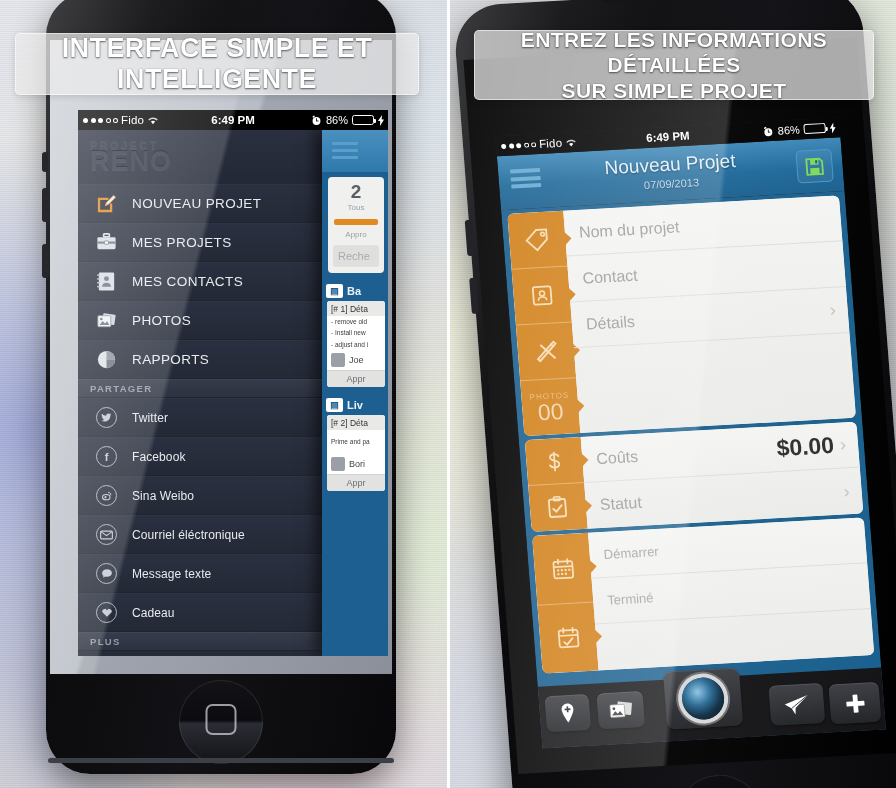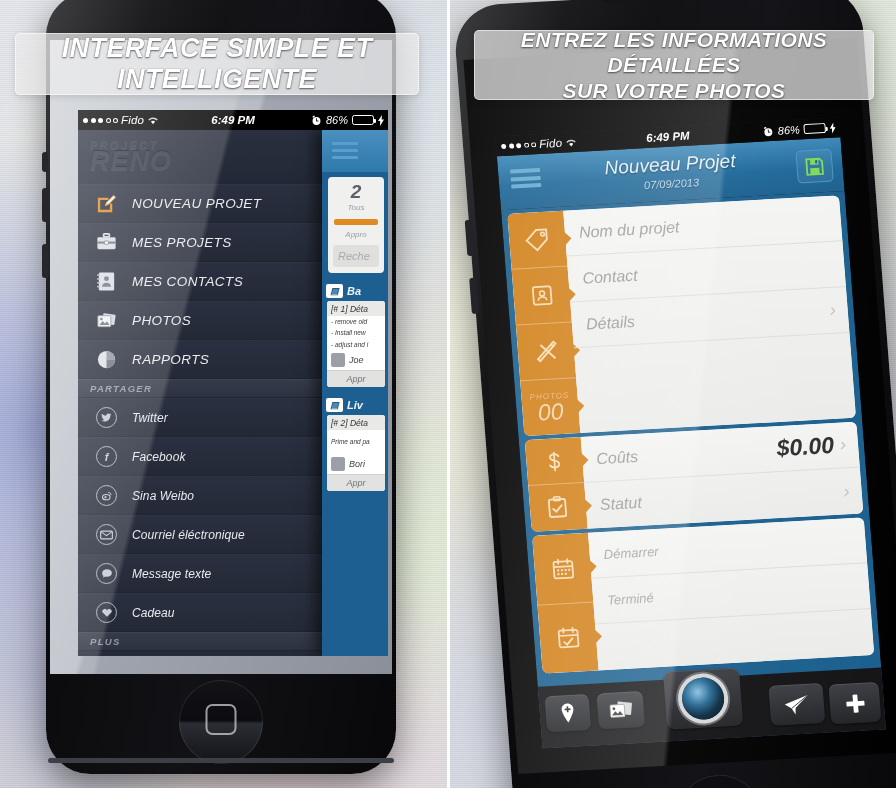--- a/index.html
+++ b/index.html
@@ -4,21 +4,21 @@
 <style>
   * { margin:0; padding:0; box-sizing:border-box; }
   html,body { width:896px; height:788px; overflow:hidden; }
   body {
     font-family:"Liberation Sans", sans-serif;
     background:#cfcfd4;
     position:relative;
   }
 
   
-  .stage { position:absolute; inset:0;font-style:italic; }
+  .stage { position:absolute; inset:0; }
   .half { position:absolute; top:0; height:788px; overflow:hidden; }
   .half-left  { left:0;   width:448px; }
   .half-right { left:449px; width:447px; }
   .split-divider {
     position:absolute; left:447px; top:0; width:3px; height:788px;
     background:#fff; z-index:60;
   }
 
   
   .bg-left, .bg-right { position:absolute; inset:0; }
@@ -775,19 +775,19 @@
           </div>
         </div>
         <div class="pr-glass-sheen"></div>
         <div class="pr-home"></div>
       </div>
     </div>
 
     <div class="banner banner-right">
       <span>
         <span>ENTREZ LES INFORMATIONS DÉTAILLÉES</span><br>
-        <span>SUR VOTRE PHOTOS</span>
+        <span>SUR SIMPLE PROJET</span>
       </span>
     </div>
   </div>
 
   <div class="split-divider"></div>
 </div>
 
 </body></html>

